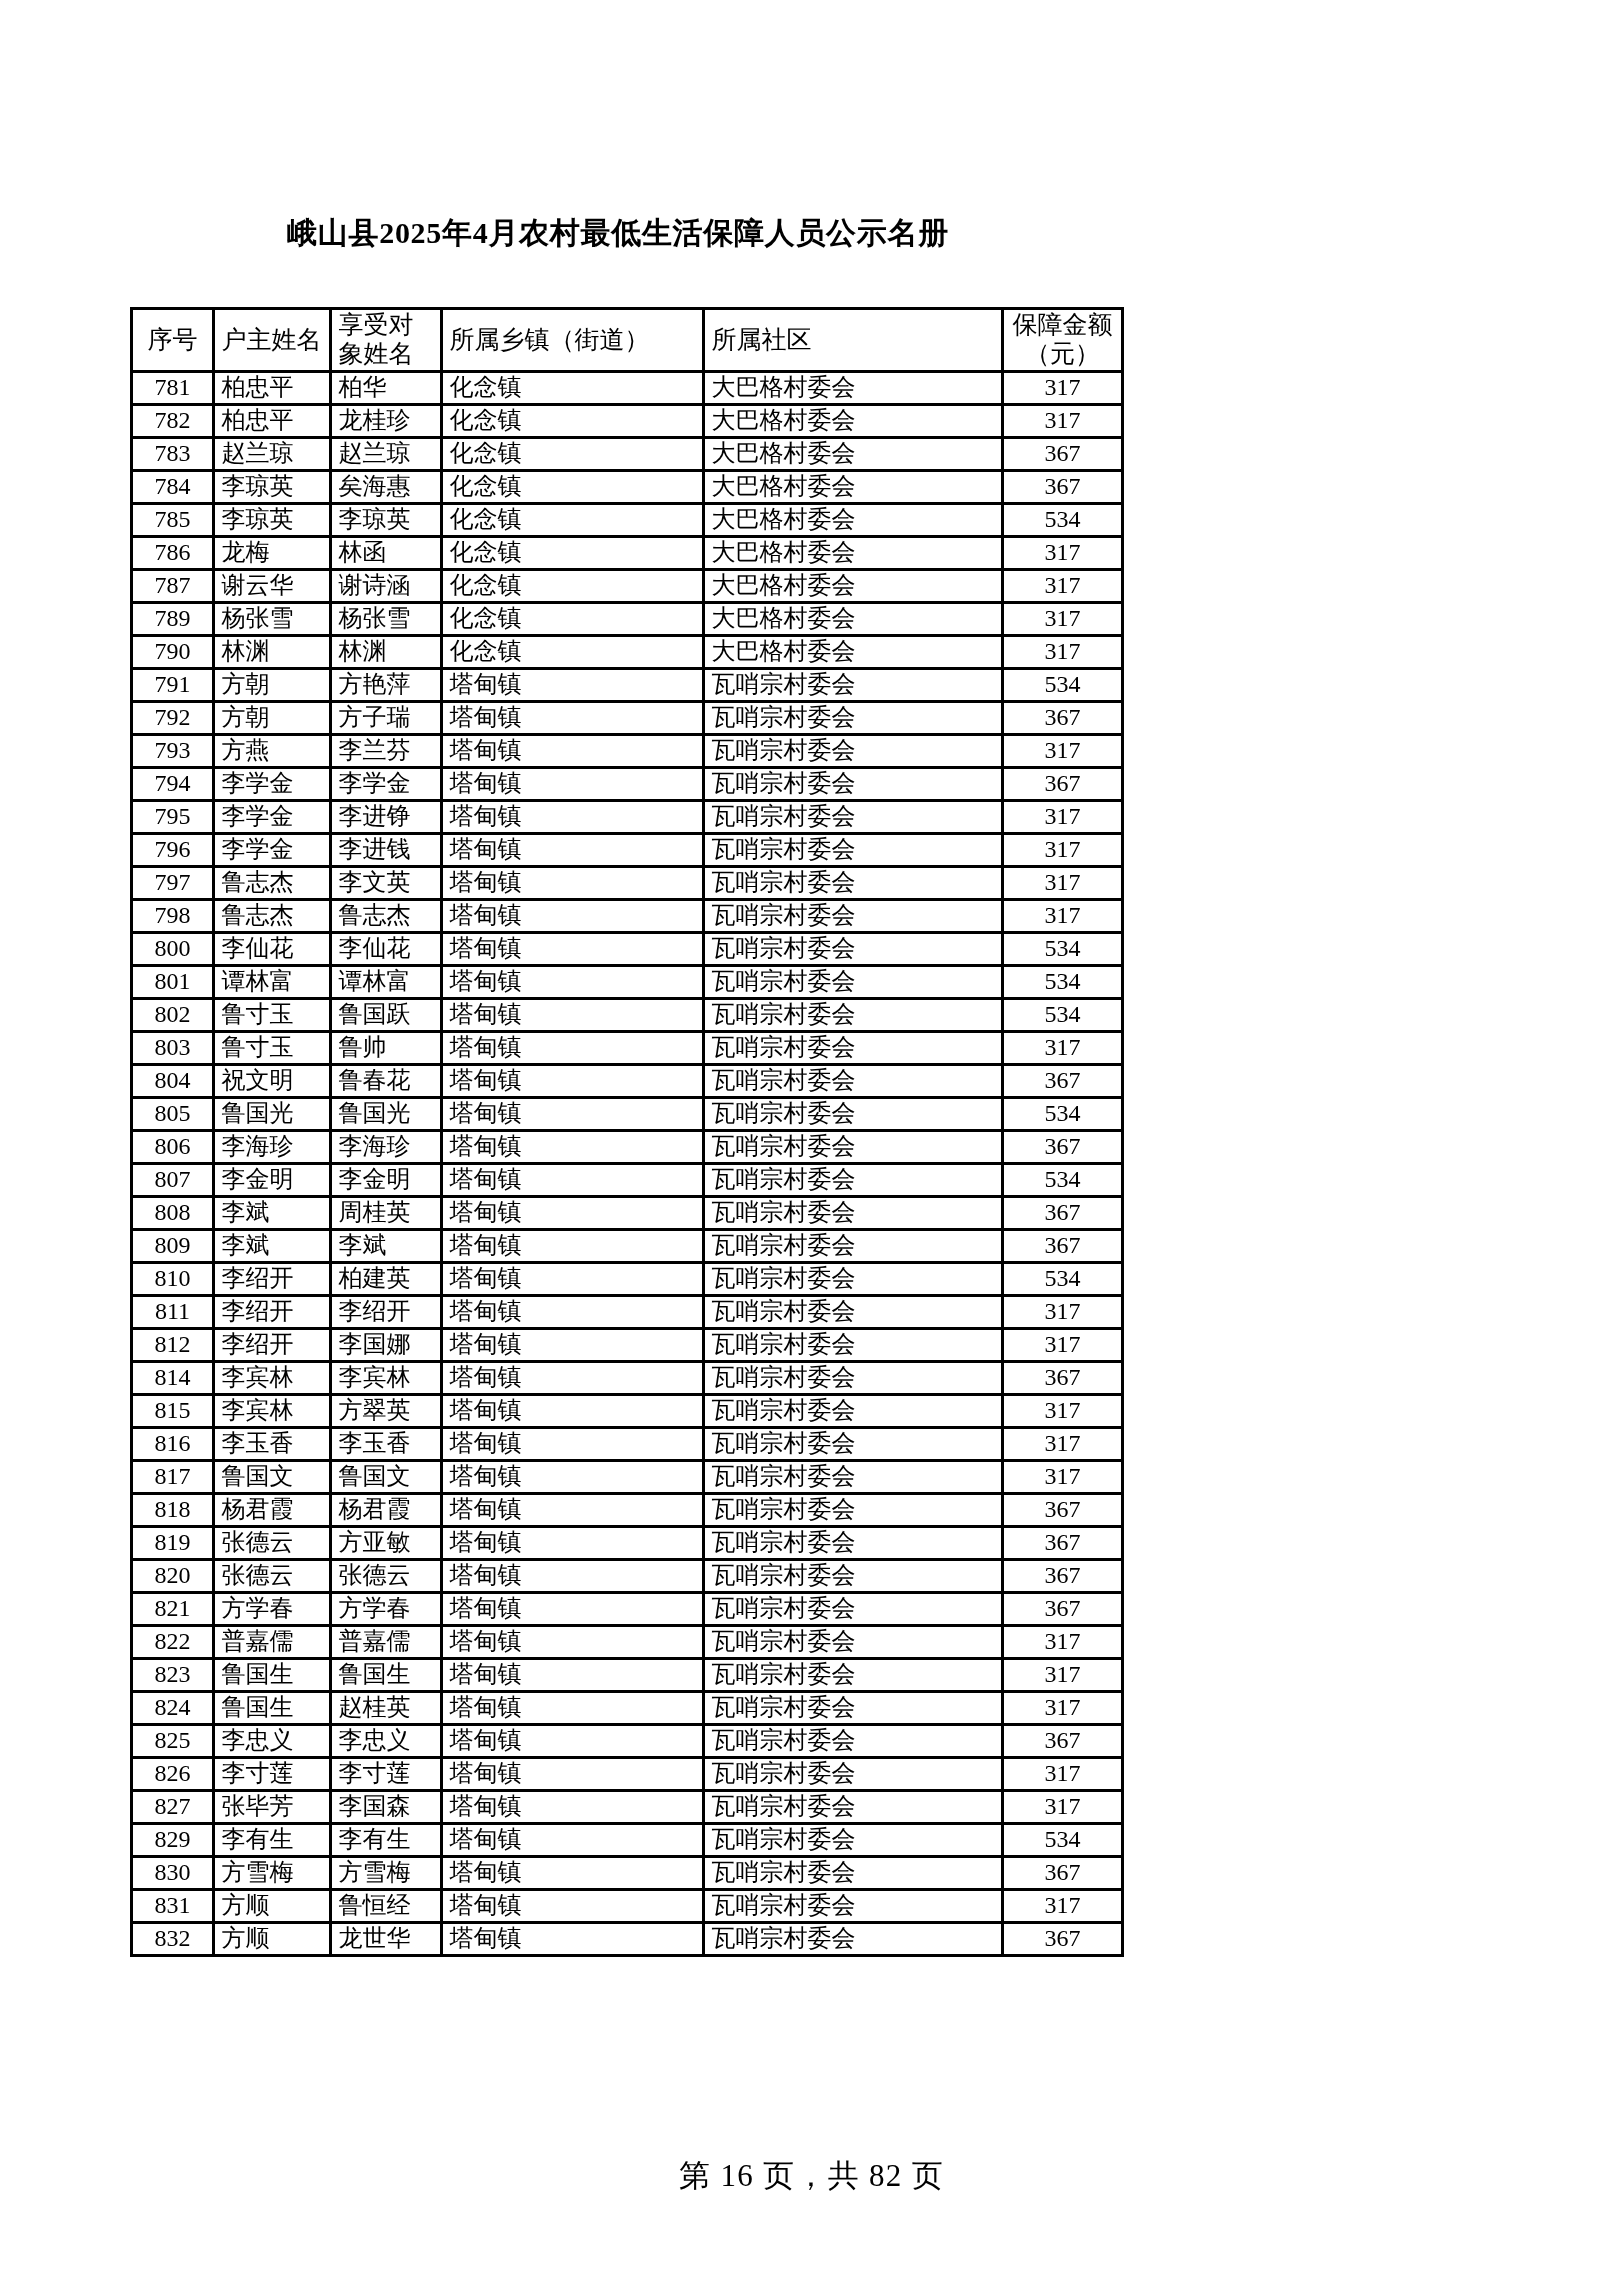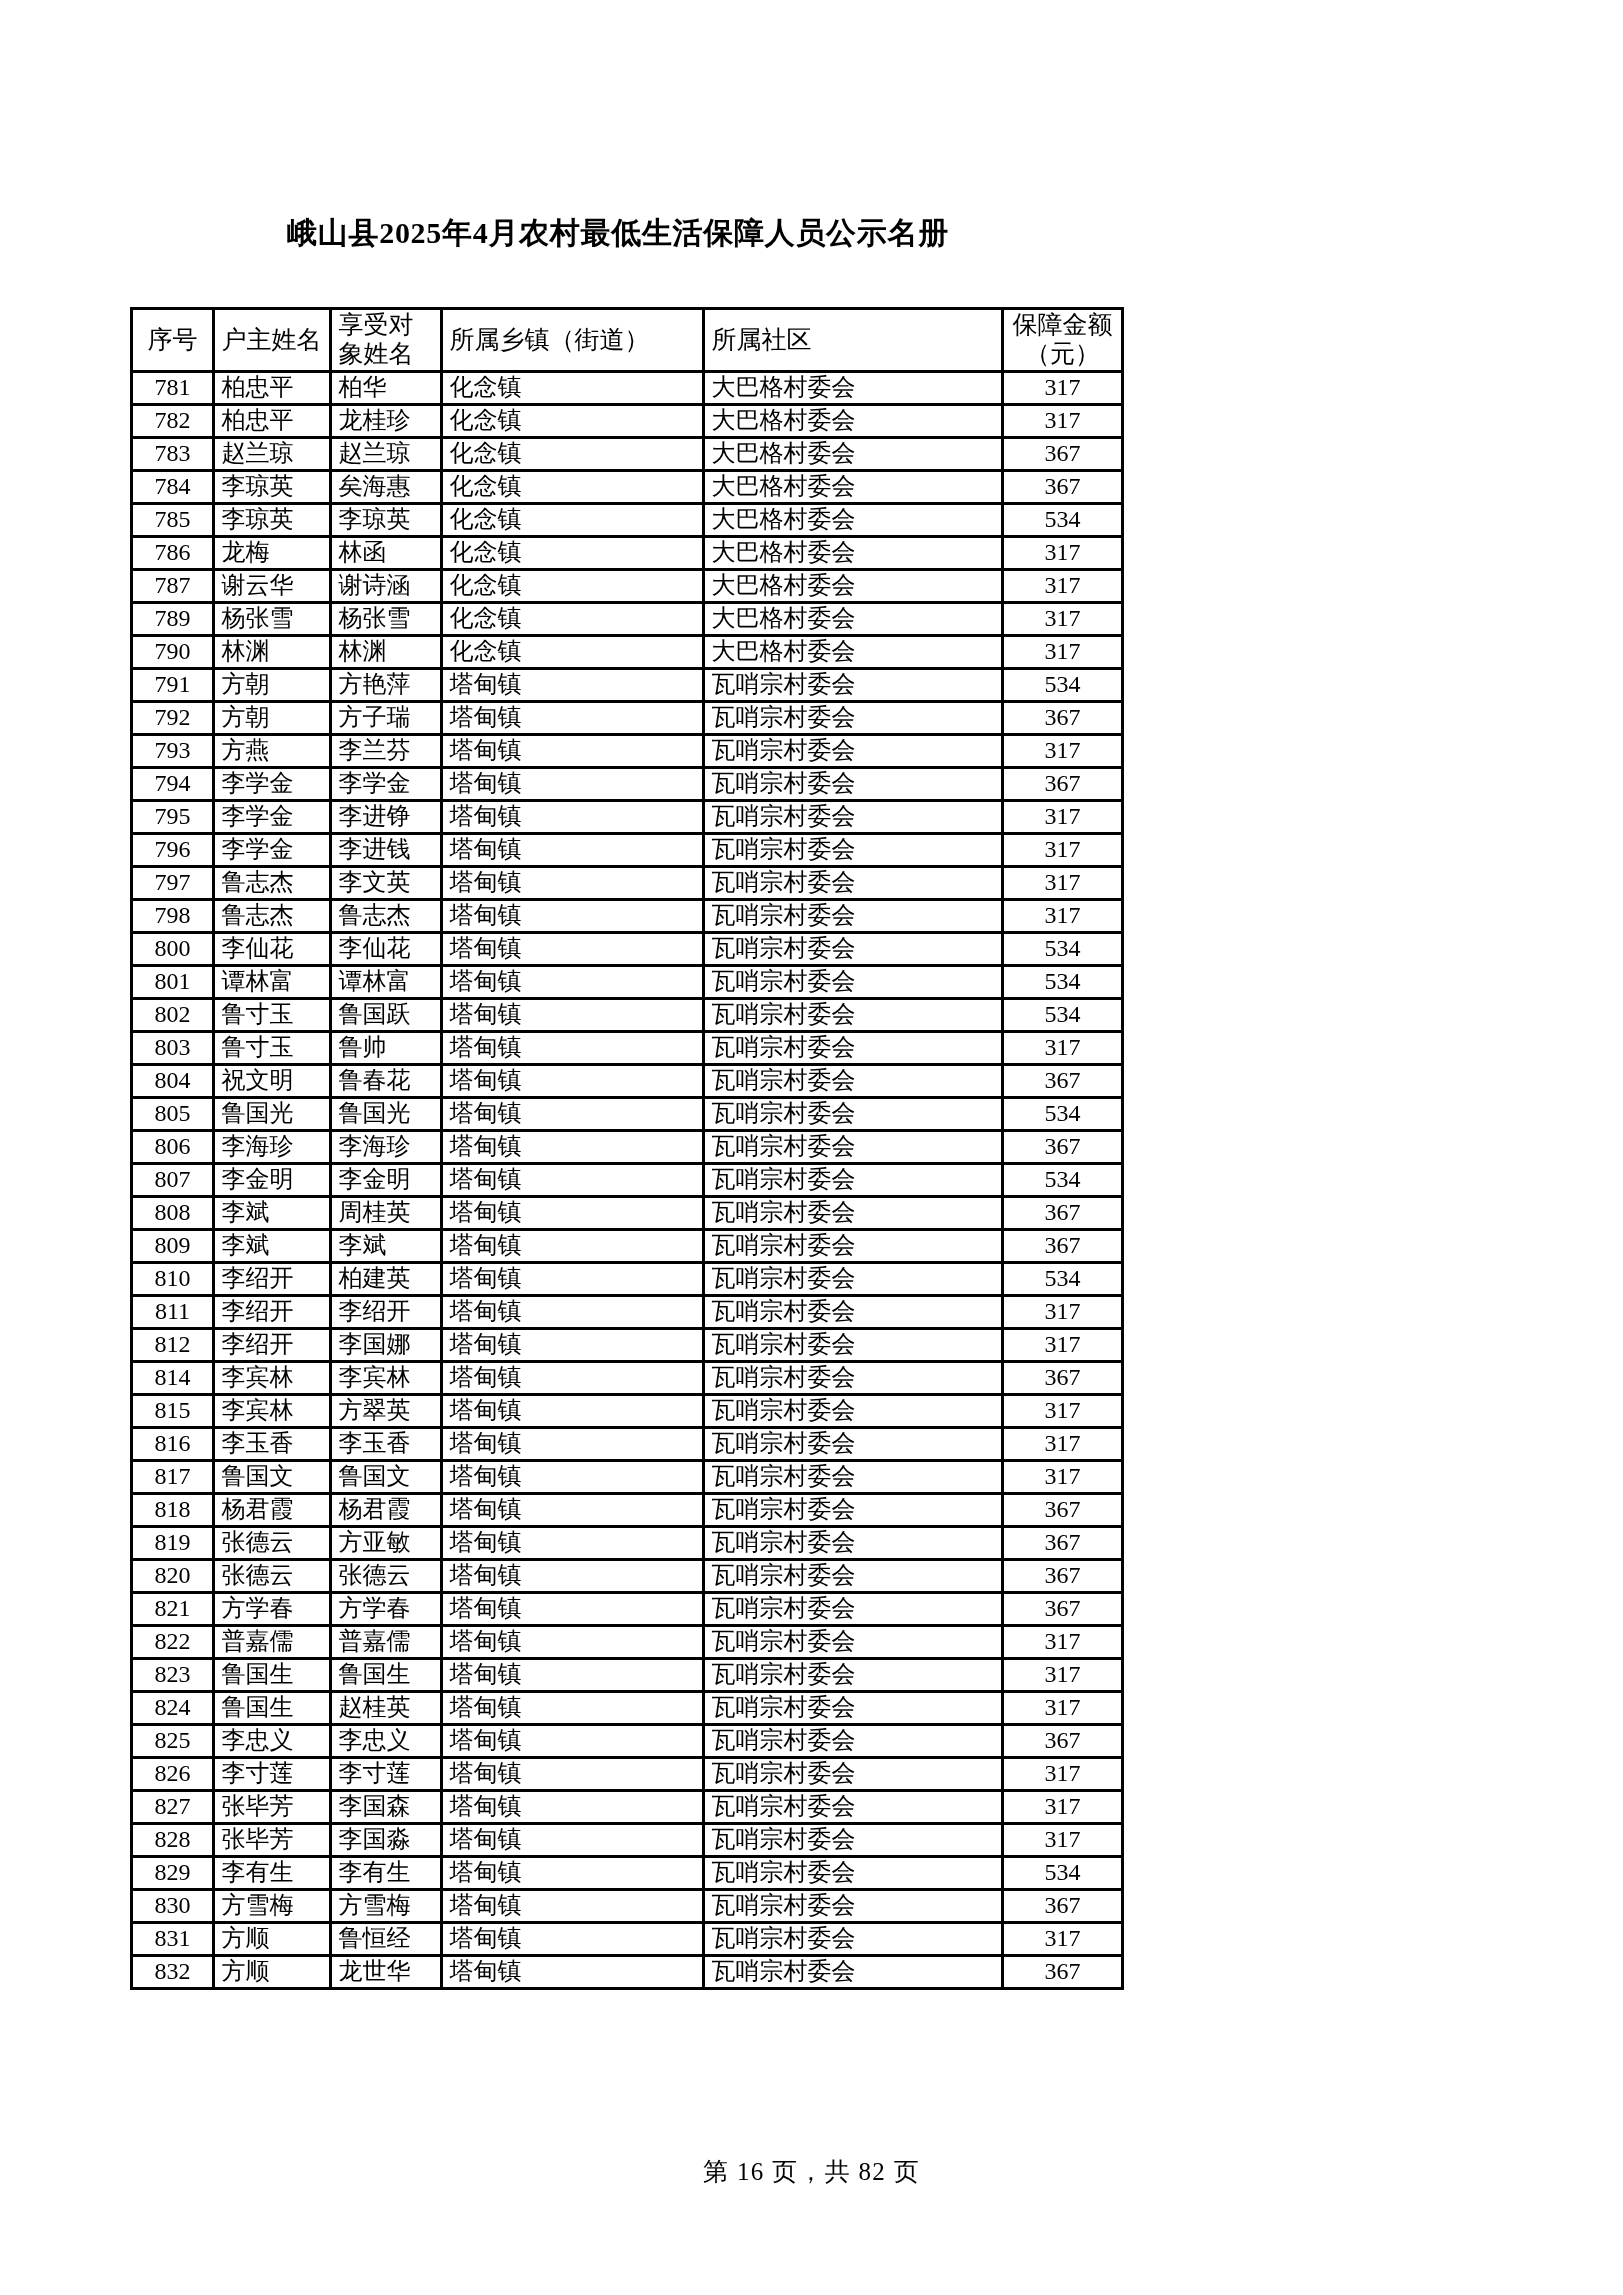--- a/index.html
+++ b/index.html
@@ -66,21 +66,21 @@
     text-align: center;
     padding-left: 1.3px;
     padding-right: 1.3px;
   }
   .page-footer {
     position: absolute;
     left: 0;
     top: 2155px;
     width: 1623px;
     text-align: center;
-    font-size: 25px;
+    font-size: 31px;
     letter-spacing: 1.3px;
     white-space: nowrap;
   }
 </style>
 </head>
 <body>
 
 <div class="page-title">峨山县2025年4月农村最低生活保障人员公示名册</div>
 
 <table class="roster">
@@ -497,28 +497,20 @@
 
   <tr>
     <td class="c-seq">827</td>
     <td class="c-name">张毕芳</td>
     <td class="c-name">李国森</td>
     <td class="c-town">塔甸镇</td>
     <td class="c-comm">瓦哨宗村委会</td>
     <td class="c-amt">317</td>
   </tr>
 
-  <tr>
-    <td class="c-seq">828</td>
-    <td class="c-name">张毕芳</td>
-    <td class="c-name">李国淼</td>
-    <td class="c-town">塔甸镇</td>
-    <td class="c-comm">瓦哨宗村委会</td>
-    <td class="c-amt">317</td>
-  </tr>
 
   <tr>
     <td class="c-seq">829</td>
     <td class="c-name">李有生</td>
     <td class="c-name">李有生</td>
     <td class="c-town">塔甸镇</td>
     <td class="c-comm">瓦哨宗村委会</td>
     <td class="c-amt">534</td>
   </tr>
 

